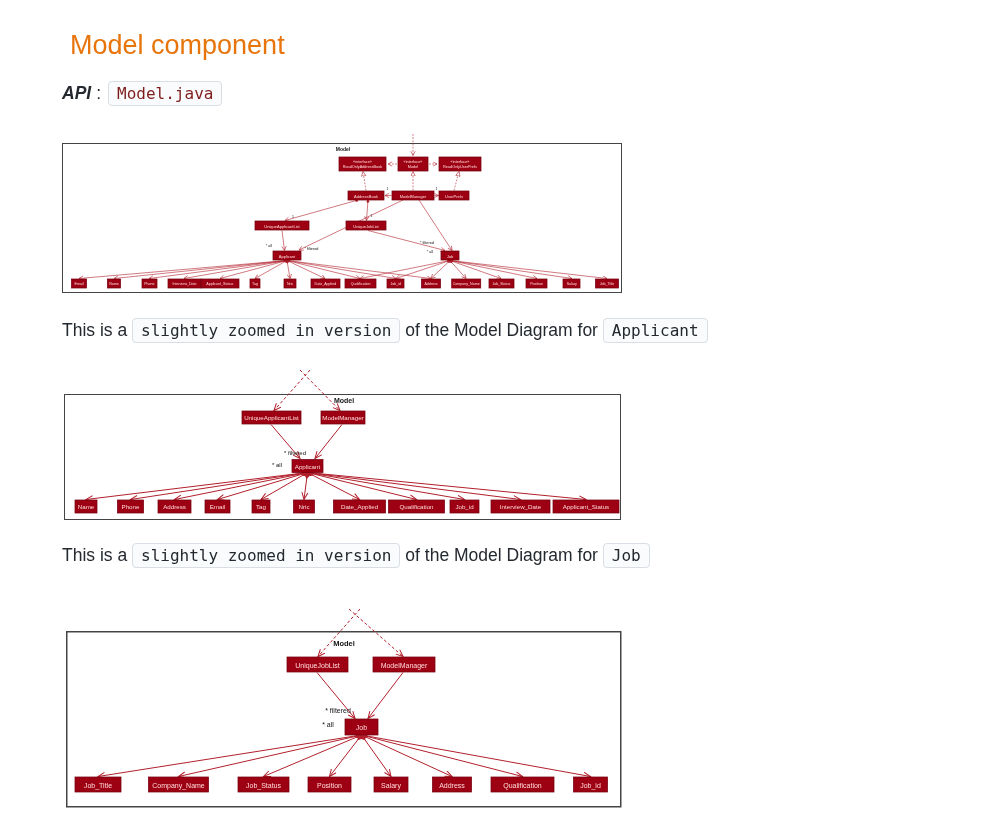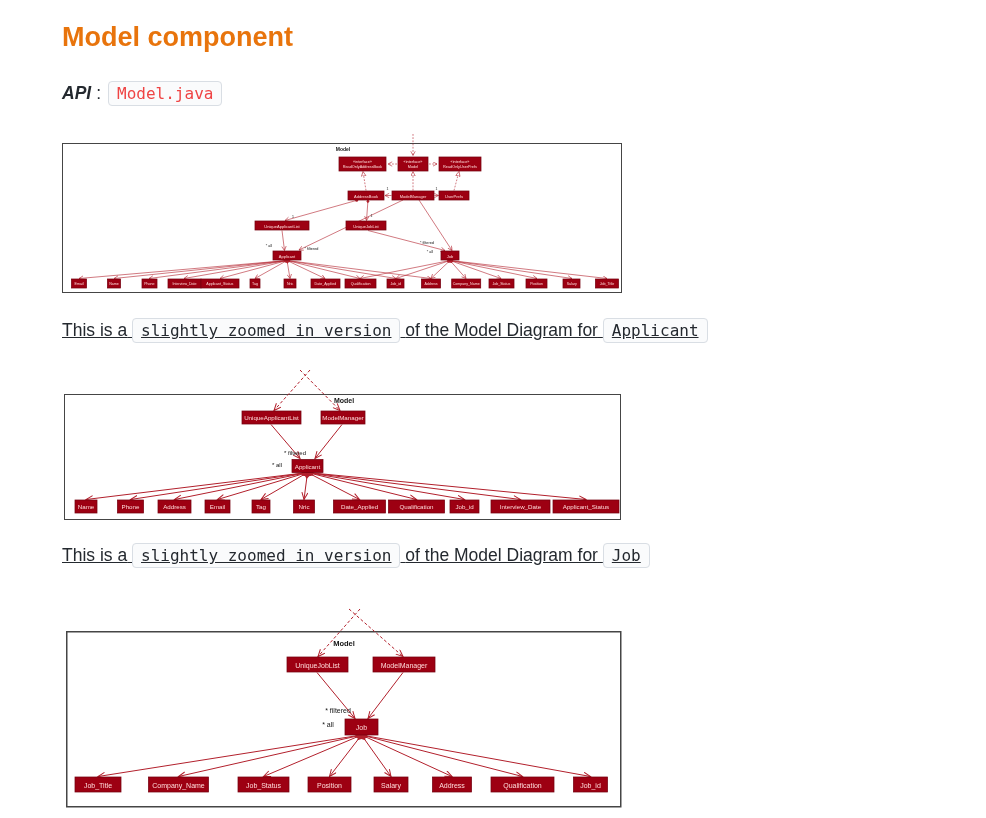--- a/index.html
+++ b/index.html
@@ -1,27 +1,27 @@
 <!DOCTYPE html>
 <html><head>
 <meta charset="utf-8">
 <style>
   html,body{margin:0;padding:0;background:#fff;}
   body{width:986px;height:818px;position:relative;overflow:hidden;
        font-family:"Liberation Sans","DejaVu Sans",sans-serif;color:#24292f;}
   .abs{position:absolute;}
-  #page-title{left:62px;top:22px;margin:0;font-size:27px;font-weight:700;color:#e8740c;}
+  #page-title{left:62px;top:22px;margin:8px;font-size:27px;font-weight:400;color:#e8740c;}
   #api-line{left:62px;top:83px;font-size:17.5px;}
   .bold{font-weight:700;font-style:italic;}
   .sep{margin:0 7px 0 5px;}
   code.cb{font-family:"DejaVu Sans Mono","Liberation Mono",monospace;font-size:16px;
           background:#fafbfc;border:1px solid #d9dee4;border-radius:4px;
           padding:2px 8px;white-space:nowrap;color:#24292f;}
-  #api-line code.cb{color:#ef4444;}
-  .caption{font-size:17.5px;text-decoration:underline;}
+  #api-line code.cb{color:#7f1d1d;}
+  .caption{font-size:17.5px;}
   #cap1{left:62px;top:320px;}
   #cap2{left:62px;top:545px;}
   #d1{left:62px;top:133px;}
   #d2{left:64px;top:368px;}
   #d3{left:66px;top:604px;}
   svg{display:block;}
   svg .frame{fill:none;stroke:#454545;stroke-width:1;}
   #d3 svg .frame{stroke-width:1.5;}
   svg .box{fill:#9d0012;stroke:#75000f;stroke-width:0.75;}
   svg text{font-family:"Liberation Sans","DejaVu Sans",sans-serif;}

